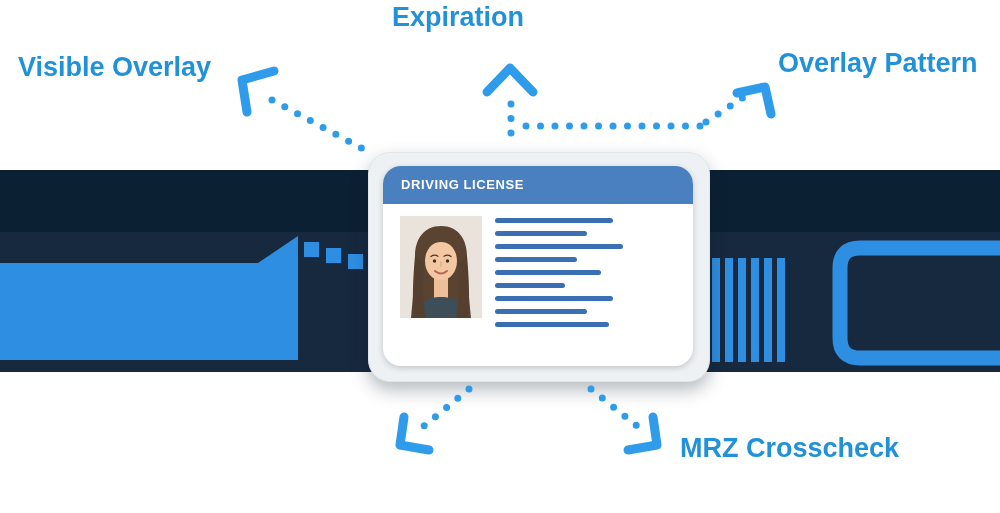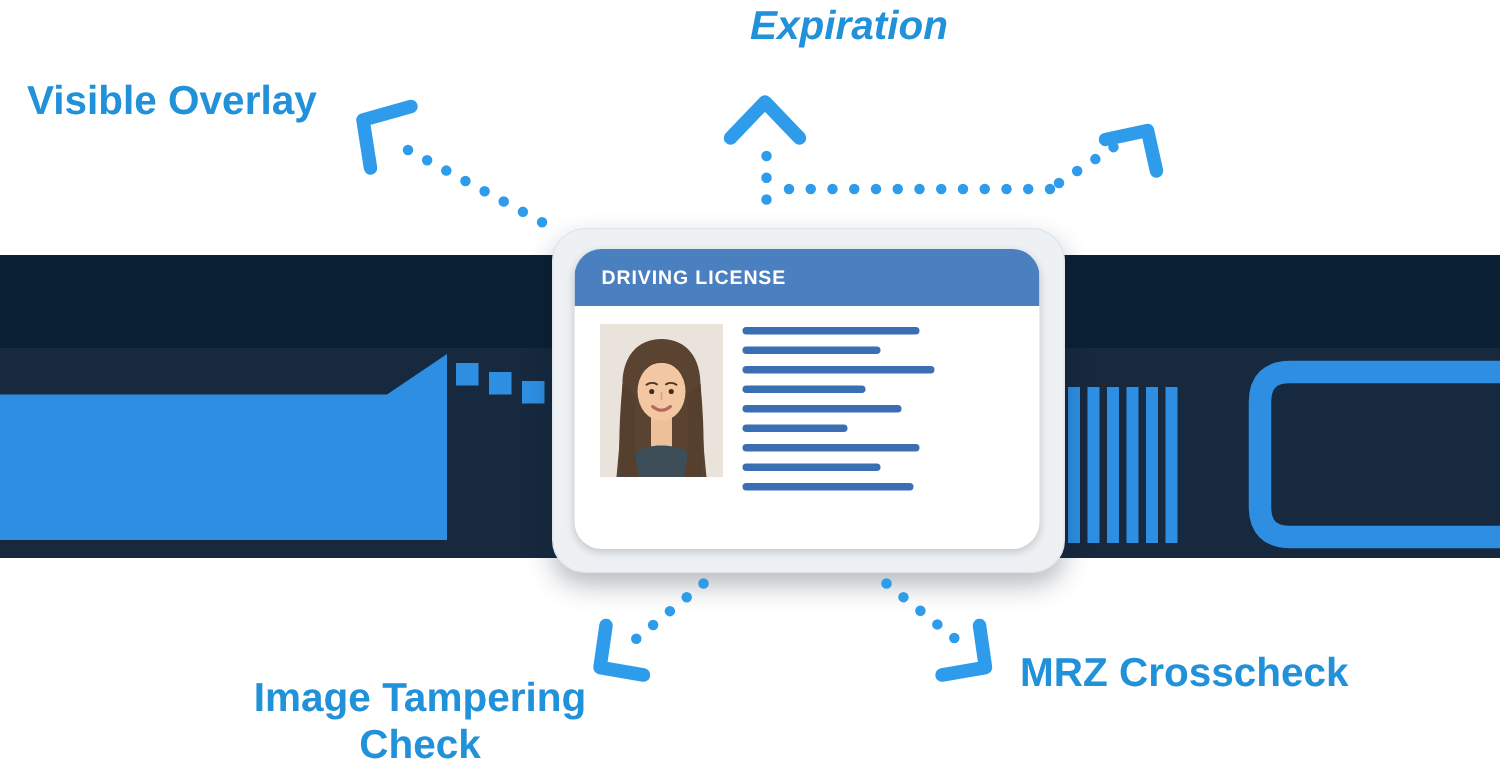--- a/index.html
+++ b/index.html
@@ -52,21 +52,21 @@
   .arrows{position:absolute;left:0;top:0;width:1000px;height:513px;pointer-events:none;}
   .dots{fill:none;stroke:var(--arrow-blue,#2e9ceb);stroke-width:7;stroke-linecap:round;stroke-dasharray:0 14.5;}
   .solid{fill:none;stroke:var(--arrow-blue,#2e9ceb);stroke-width:9;stroke-linecap:round;stroke-linejoin:round;}
 
   
   .label{
     position:absolute;color:var(--label-blue,#2191d9);
     font-weight:bold;font-size:27px;line-height:1.15;white-space:nowrap;
   }
   .lbl-visible{left:18px;top:52px;}
-  .lbl-exp{left:392px;top:2px;width:240px;text-align:right;font-style:italic;}
+  .lbl-exp{left:392px;top:2px;width:240px;text-align:left;}
   .lbl-overlay{left:778px;top:48px;}
   .lbl-tamper{left:140px;top:450px;width:280px;text-align:center;}
   .lbl-mrz{left:664px;top:433px;margin-left:16px;}
 </style>
 </head>
 <body>
 
 <div class="stage">
 
   <div class="band-top"></div>
@@ -147,19 +147,16 @@
     <polyline class="solid" points="404,417 400,445 429,450"></polyline>
 
     <line class="dots" x1="591" y1="389" x2="637" y2="426"></line>
     <polyline class="solid" points="653,417 657,445 628,450"></polyline>
   </svg>
 
   <div class="label lbl-visible">Visible Overlay</div>
   <div class="label lbl-exp">
     <span>Expiration</span><br>
   </div>
-  <div class="label lbl-tamper">
-    <span>Image Tampering</span><br>
-    <span>Check</span>
-  </div>
+  <div class="label lbl-overlay">Overlay Pattern</div>
   <div class="label lbl-mrz">MRZ Crosscheck</div>
 
 </div>
 
 </body></html>

